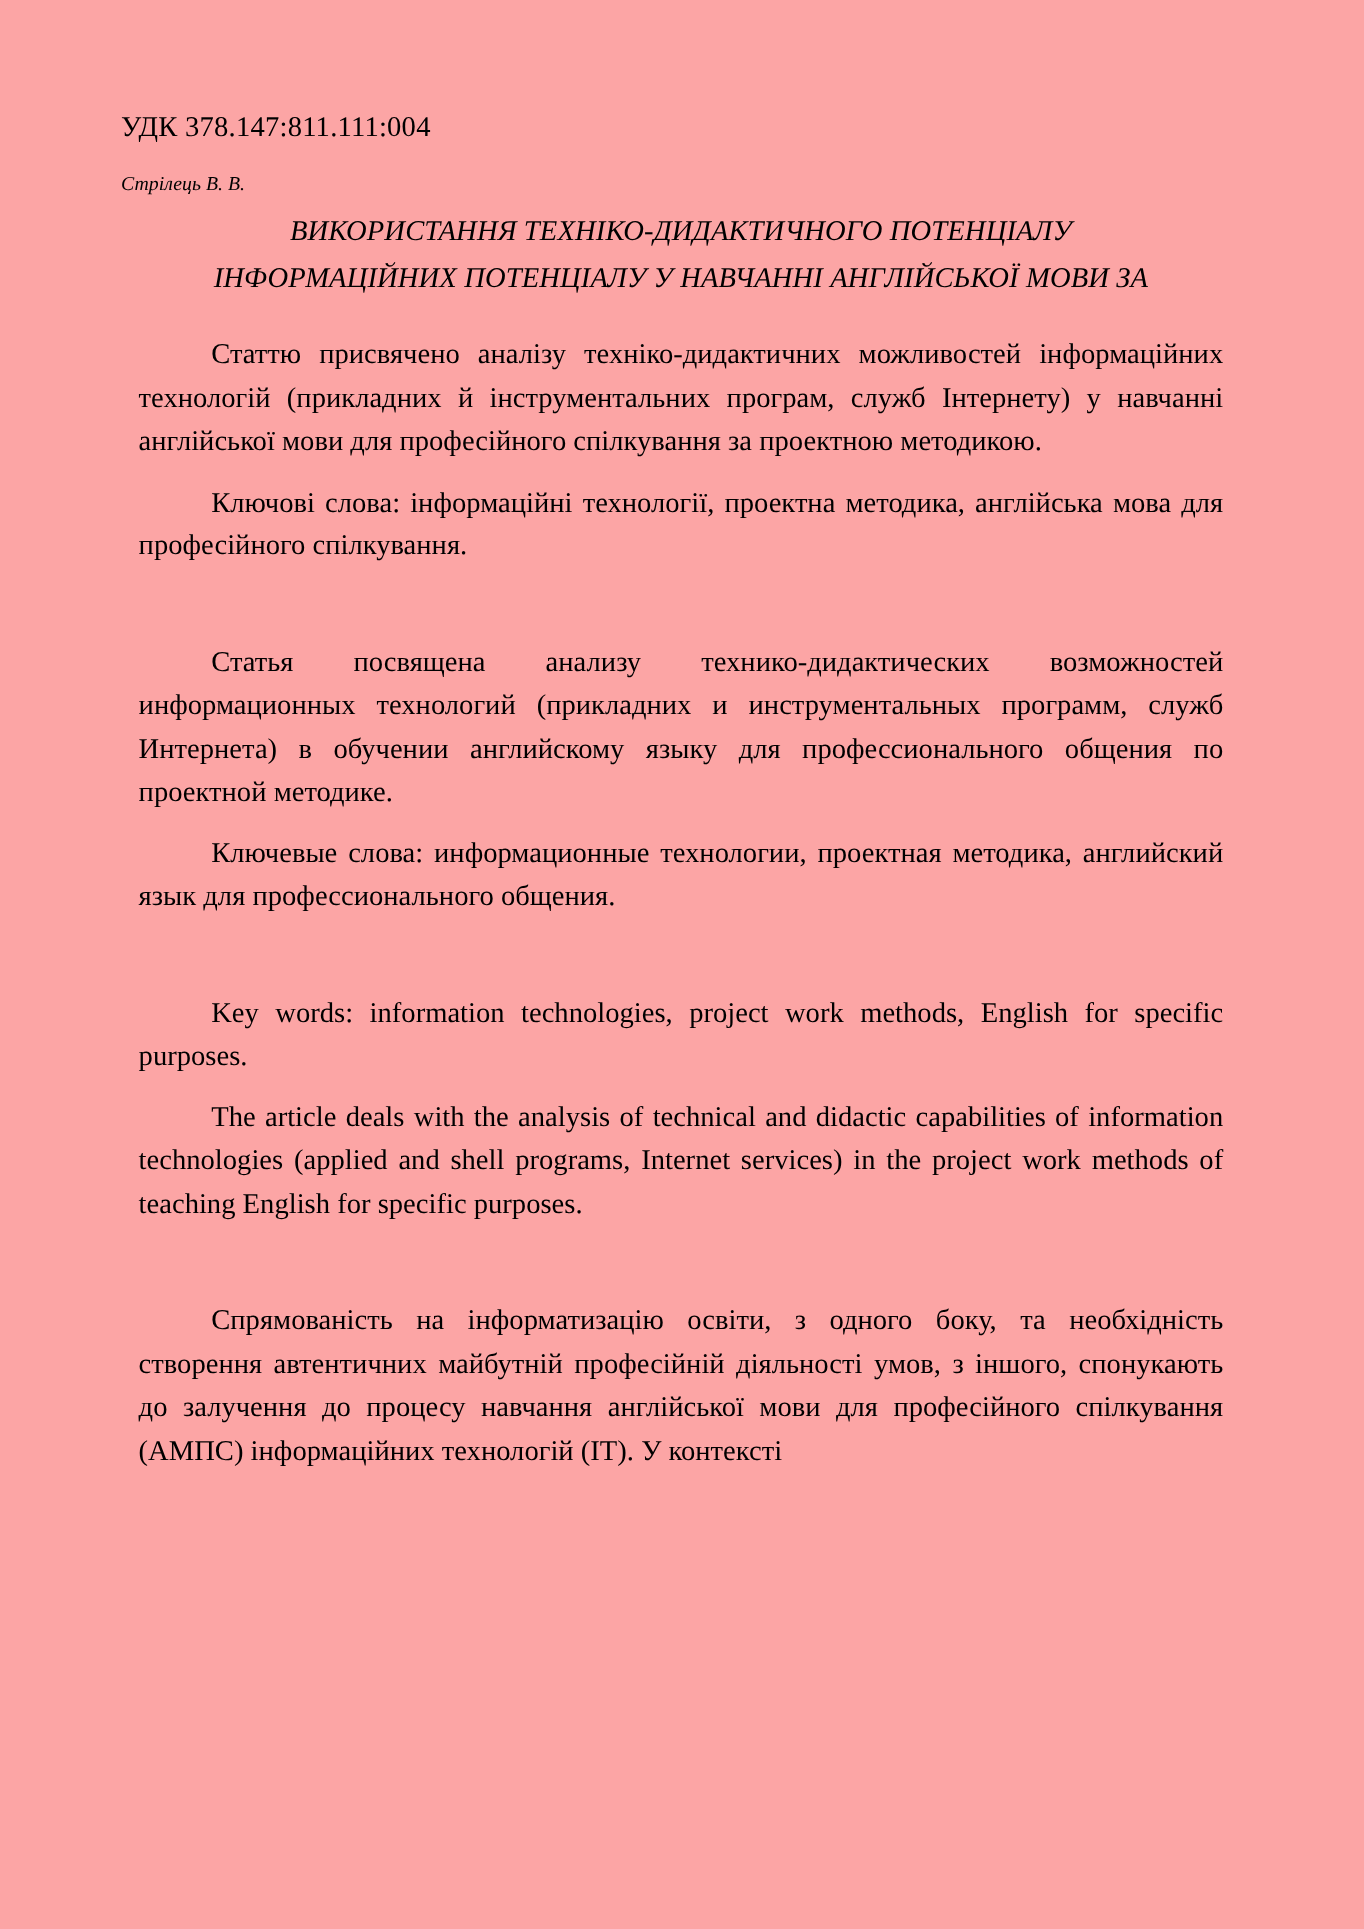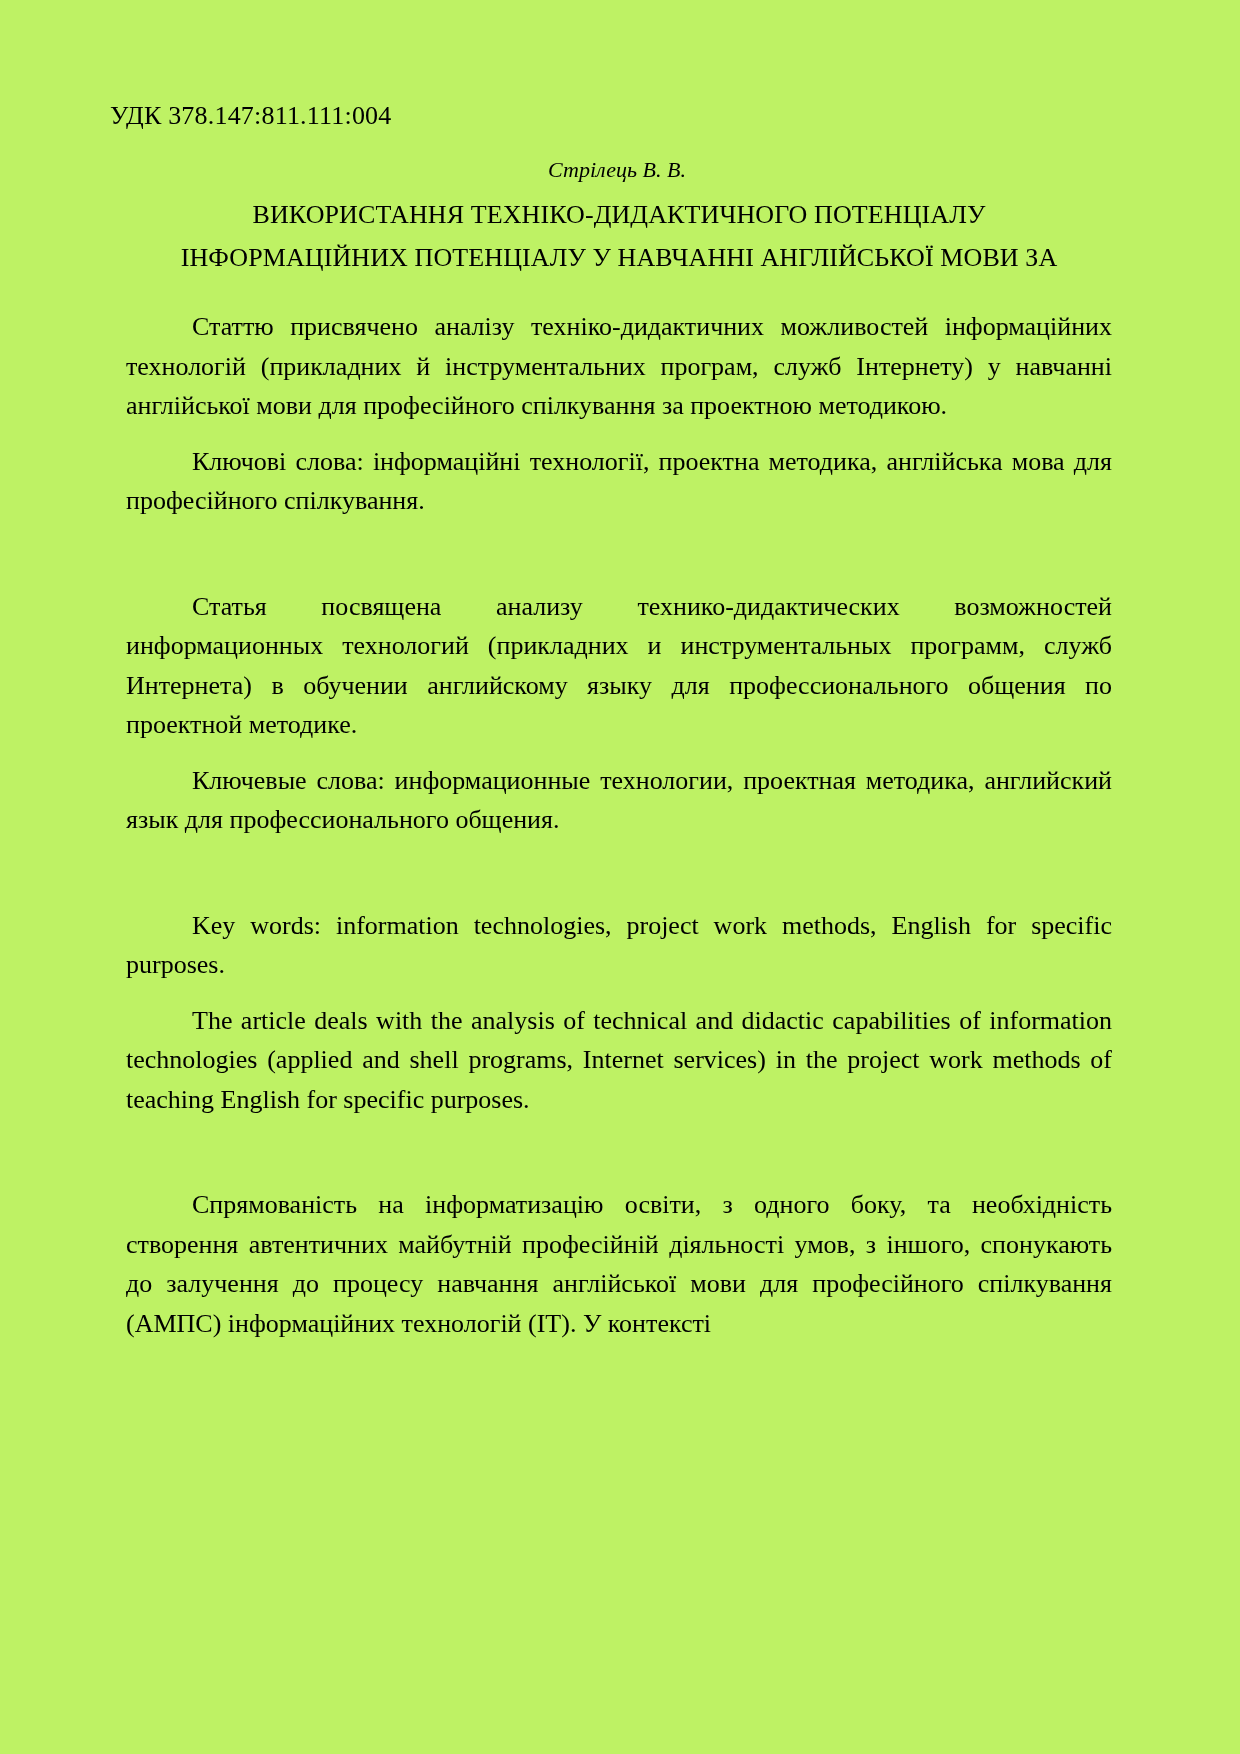--- a/index.html
+++ b/index.html
@@ -5,50 +5,51 @@
   html, body {
     margin: 0;
     padding: 0;
     background: #ffffff;
   }
   .page {
     position: relative;
     width: 1240px;
     height: 1754px;
     margin: 0 auto;
-    background: #bef264;
+    background: #fca5a5;
     box-sizing: border-box;
     padding: 100px 112px 90px 110px;
     font-family: "Liberation Serif", "DejaVu Serif", serif;
     color: #000000;
   }
   .udk {
     font-size: 26px;
     line-height: 1.2;
     margin: 0 0 26px 0;
     letter-spacing: 0.2px;
   }
   .author {
-    font-size: 22px;
+    font-size: 18px;
     font-style: italic;
-    text-align: center;
+    text-align: left;
     margin: 0 4px 14px 0;
   }
   .affiliation {
     font-size: 25px;
     font-style: italic;
     text-align: center;
     margin: 0 0 12px 0;
   }
   .title {
     font-size: 26px;
     text-align: center;
     line-height: 1.42;
     margin: 0 0 6px 0;
     letter-spacing: 0.1px;
+    font-style: italic;
   }
   p.body {
     font-size: 26px;
     line-height: 1.52;
     text-align: justify;
     text-indent: 66px;
     margin: 16px;
     hyphens: none;
   }
   .gap-sm { height: 8px; }

